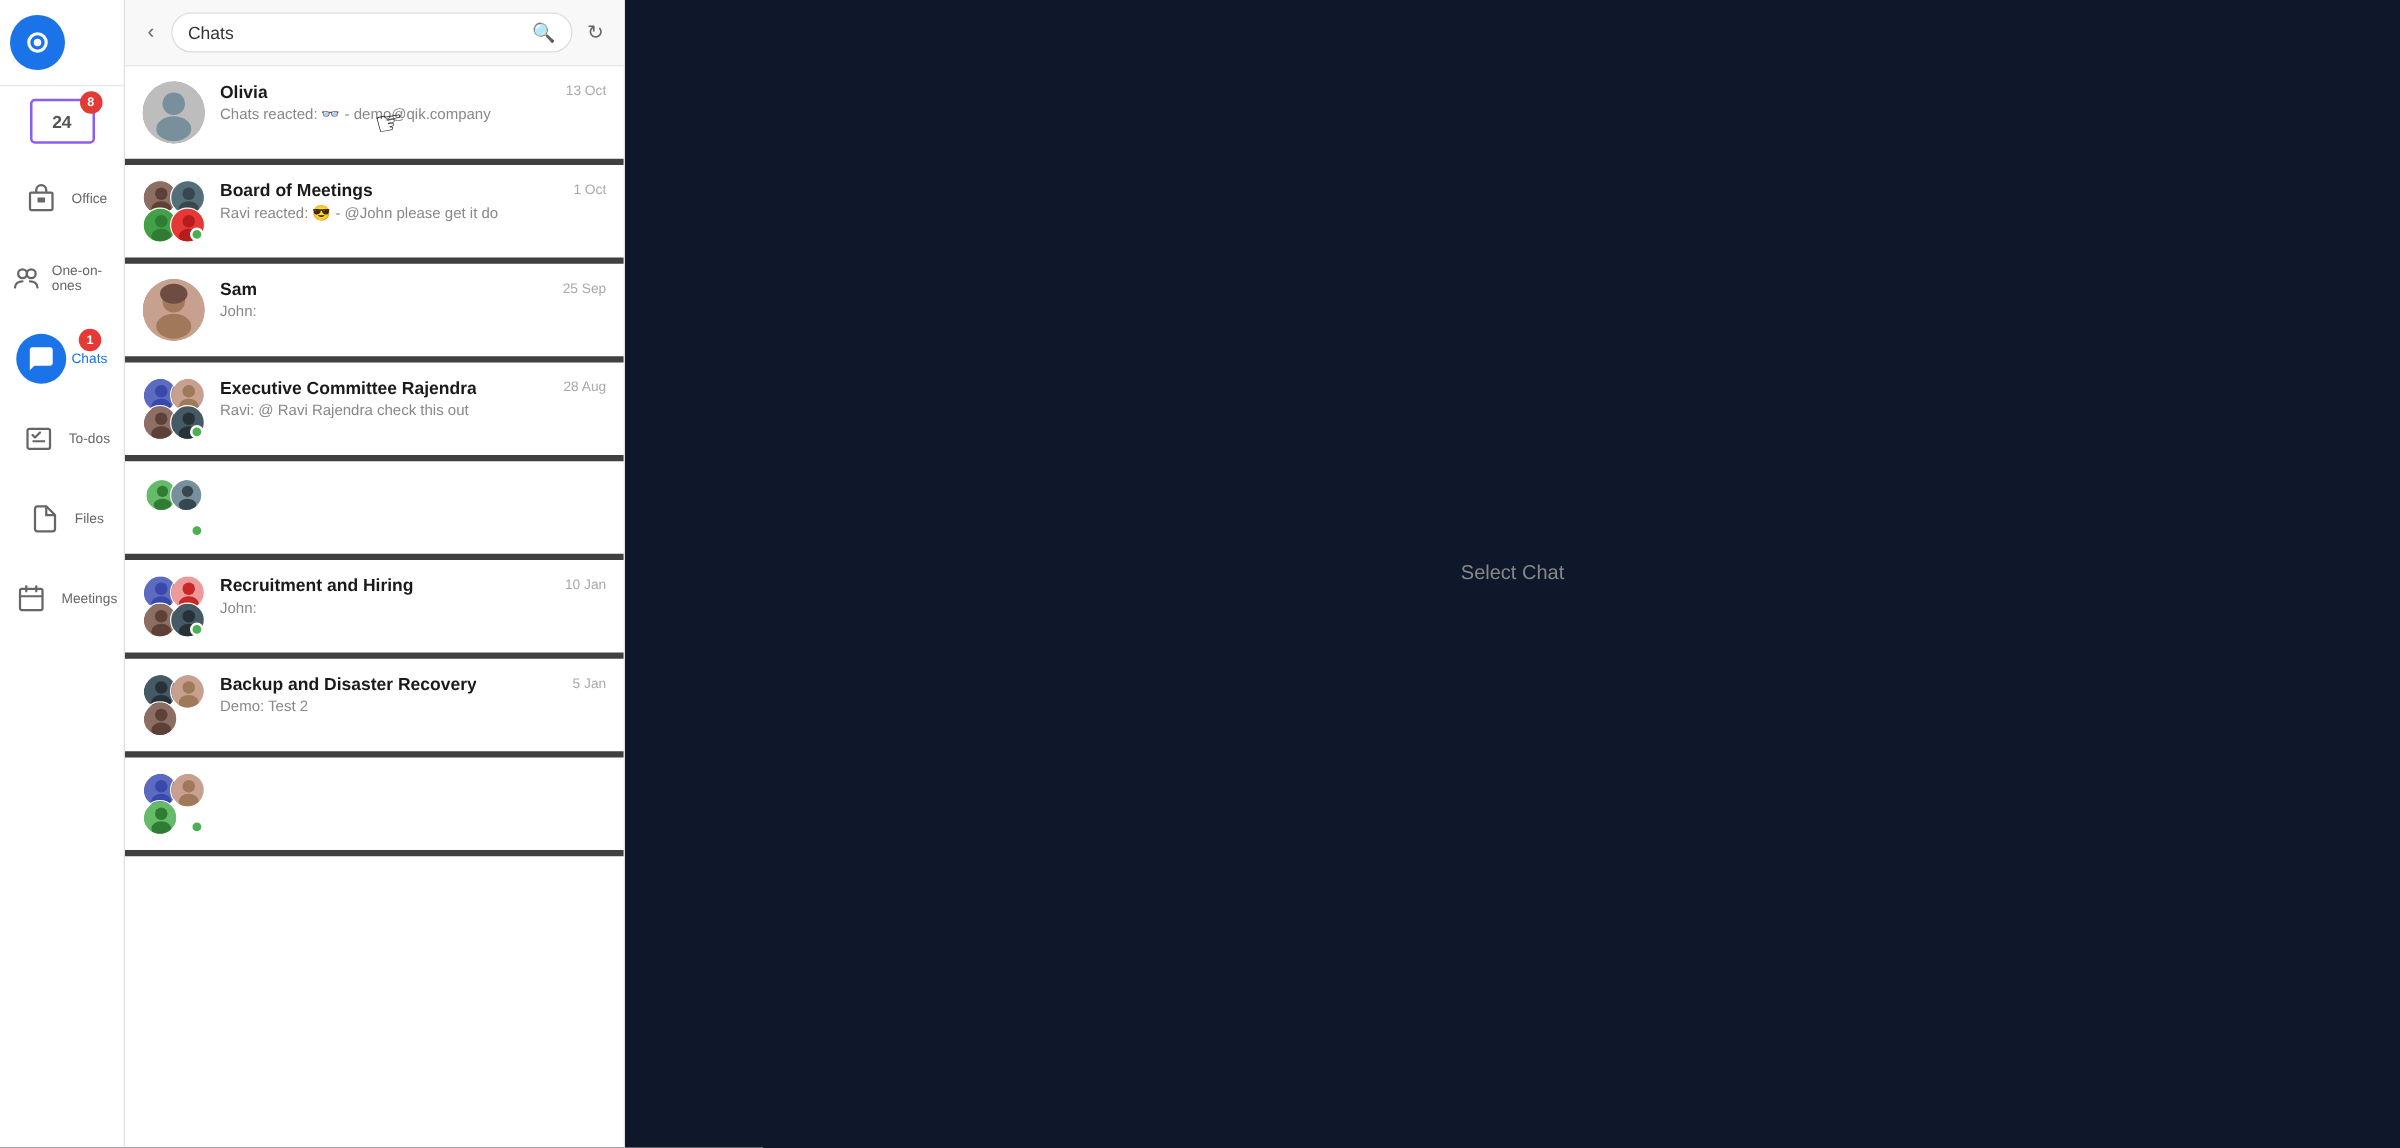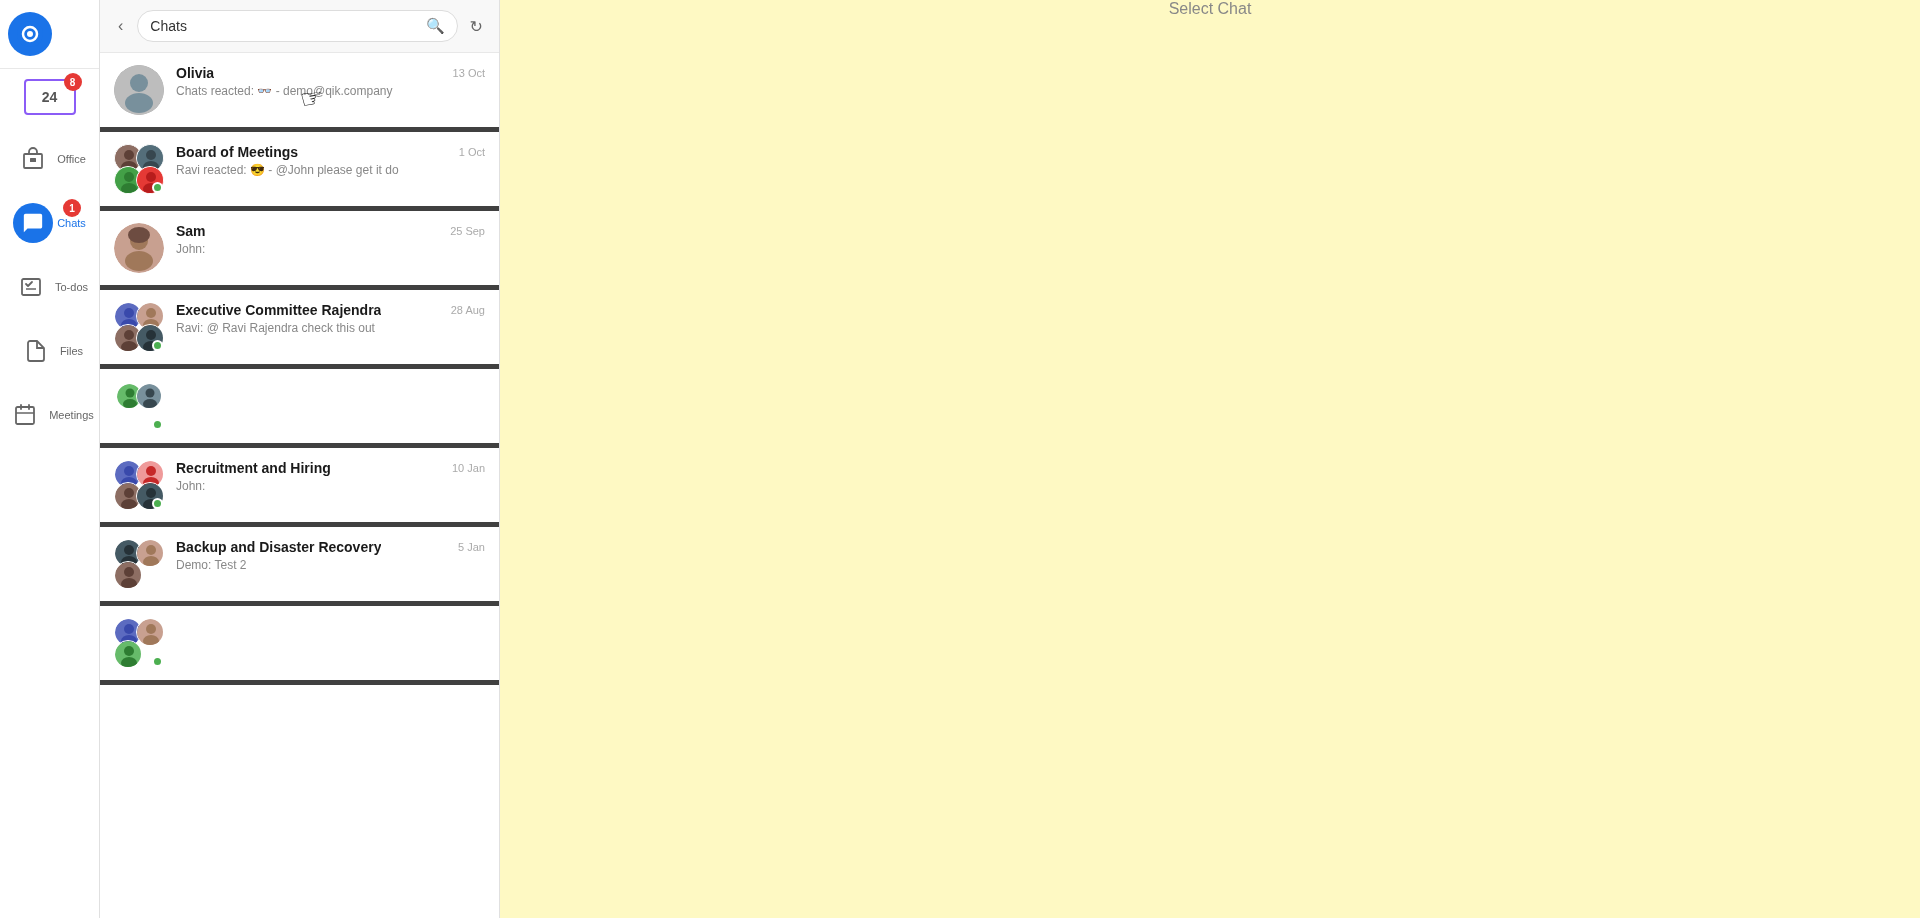--- a/index.html
+++ b/index.html
@@ -241,22 +241,23 @@
       font-size: 12px;
       color: #888;
       white-space: nowrap;
       overflow: hidden;
       text-overflow: ellipsis;
     }
 
     
     .main-content {
       flex: 1;
-      background: #fef9c3;
-      display: flex;
+      background: #0f172a;
+      display: flex;
+      align-items: center;
       justify-content: center;
     }
 
     .select-chat-text {
       font-size: 16px;
       color: #888;
     }
 
     
     .calendar-badge {
@@ -347,20 +348,31 @@
       <div class="sidebar-icon">
         <svg width="24" height="24" viewBox="0 0 24 24" fill="none">
           <rect x="3" y="7" width="18" height="14" rx="1" stroke="#666" stroke-width="1.8" fill="none"></rect>
           <path d="M8 7V5a4 4 0 018 0v2" stroke="#666" stroke-width="1.8" fill="none"></path>
           <rect x="9" y="11" width="6" height="4" rx="0.5" fill="#666"></rect>
         </svg>
       </div>
       <span class="sidebar-label">Office</span>
     </div>
 
+    <div class="sidebar-item">
+      <div class="sidebar-icon">
+        <svg width="24" height="24" viewBox="0 0 24 24" fill="none">
+          <circle cx="9" cy="8" r="3.5" stroke="#666" stroke-width="1.8"></circle>
+          <circle cx="16" cy="8" r="3.5" stroke="#666" stroke-width="1.8"></circle>
+          <path d="M3 19c0-3 2.7-5 6-5" stroke="#666" stroke-width="1.8" stroke-linecap="round"></path>
+          <path d="M21 19c0-3-2.7-5-6-5" stroke="#666" stroke-width="1.8" stroke-linecap="round"></path>
+        </svg>
+      </div>
+      <span class="sidebar-label">One-on-ones</span>
+    </div>
 
     <div class="sidebar-item active">
       <div class="sidebar-icon" style="background:#1a73e8; border-radius:50%;">
         <svg width="22" height="22" viewBox="0 0 24 24" fill="none">
           <path d="M20 2H4C2.9 2 2 2.9 2 4v18l4-4h14c1.1 0 2-.9 2-2V4c0-1.1-.9-2-2-2z" fill="white"></path>
         </svg>
       </div>
       <div class="badge">1</div>
       <span class="sidebar-label" style="color:#1a73e8;">Chats</span>
     </div>

